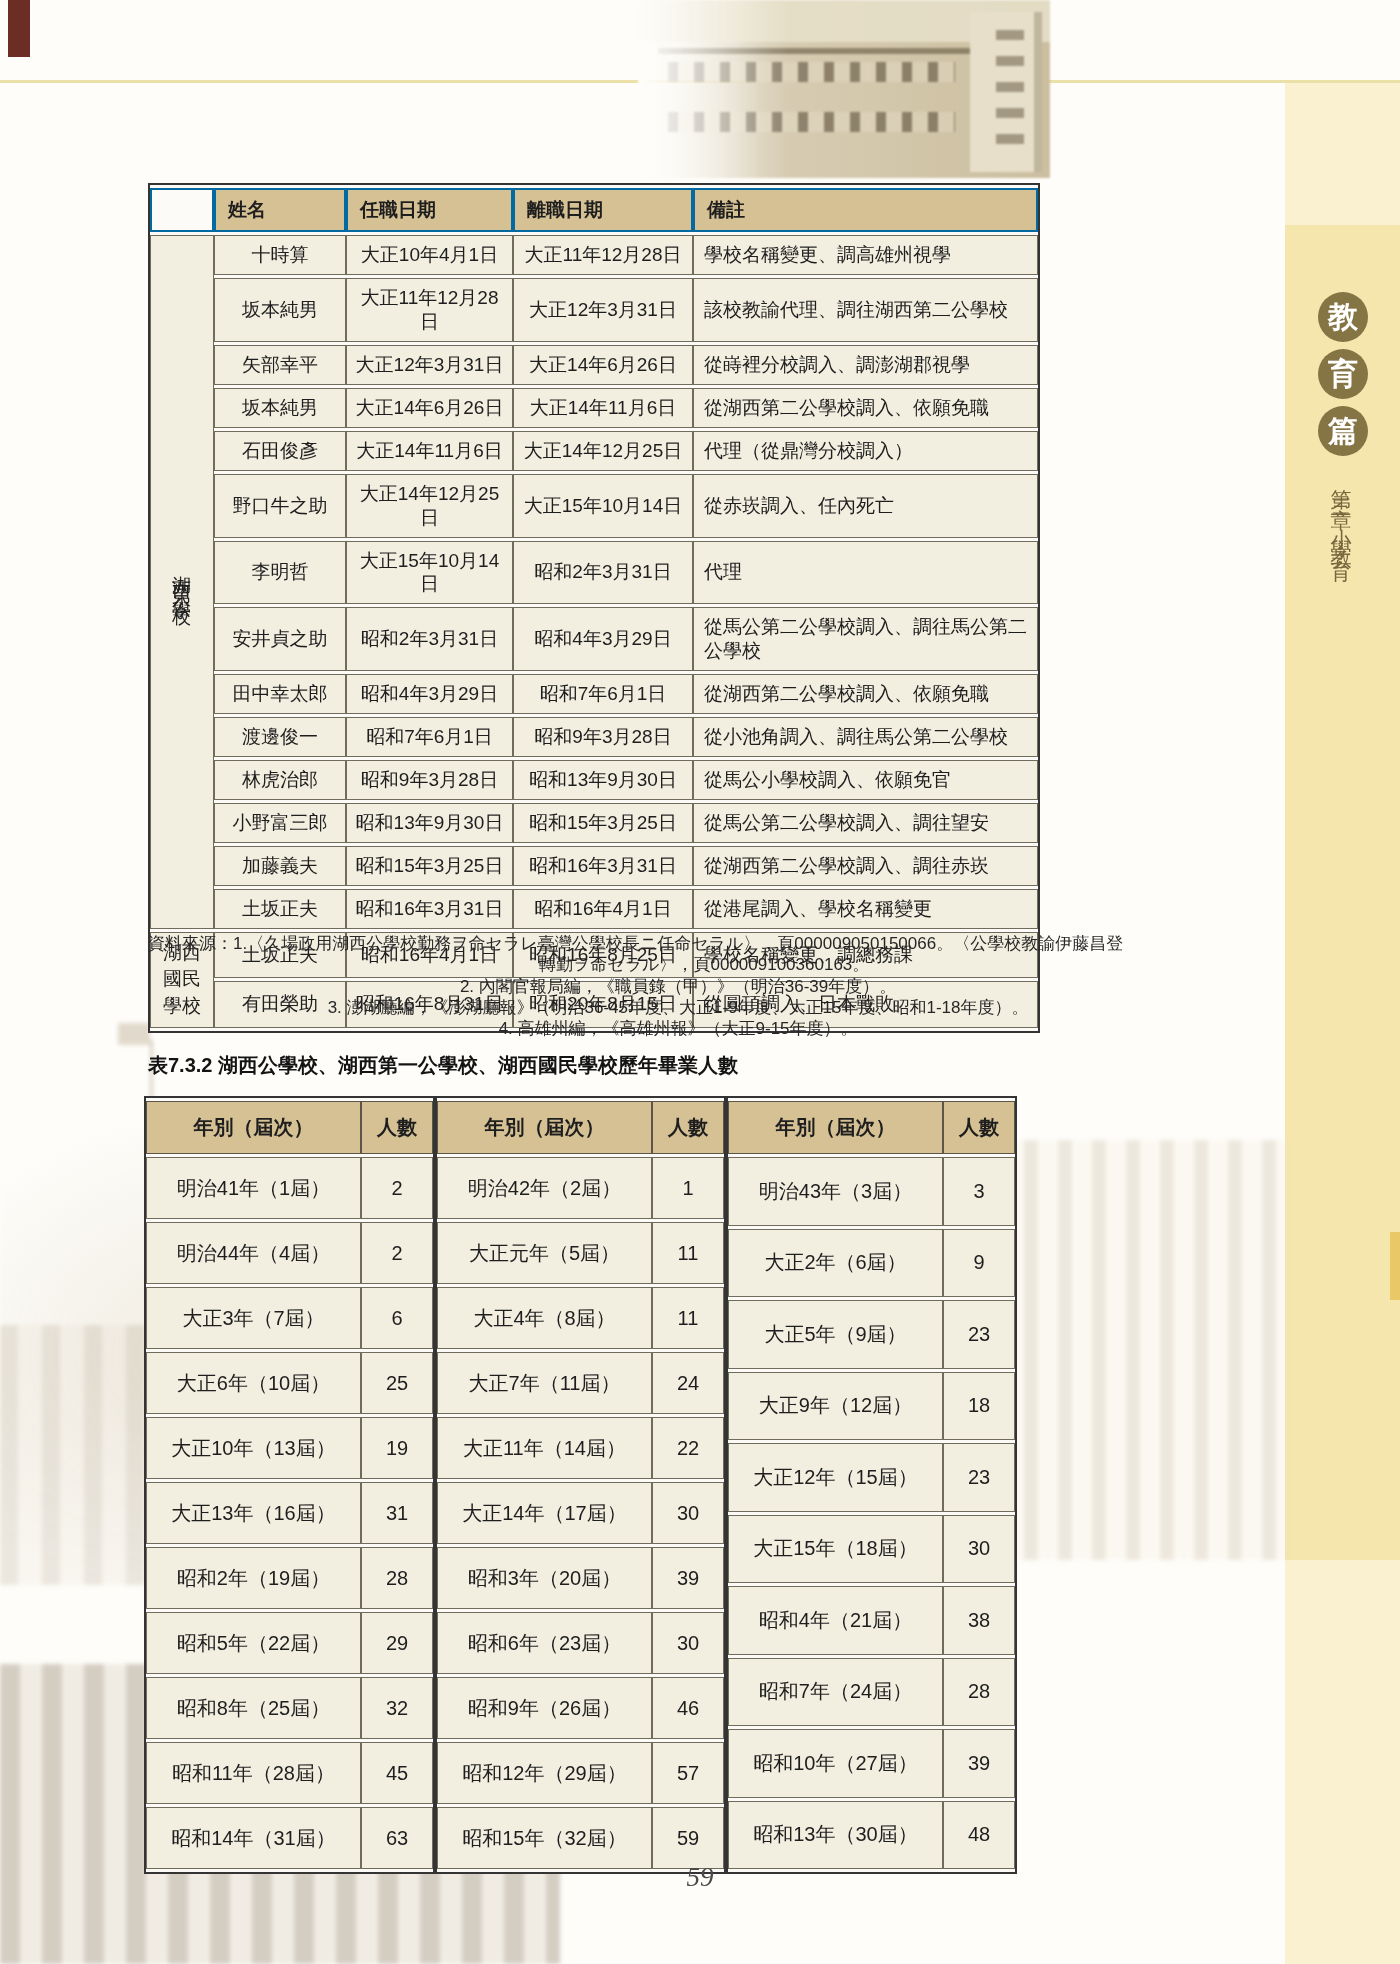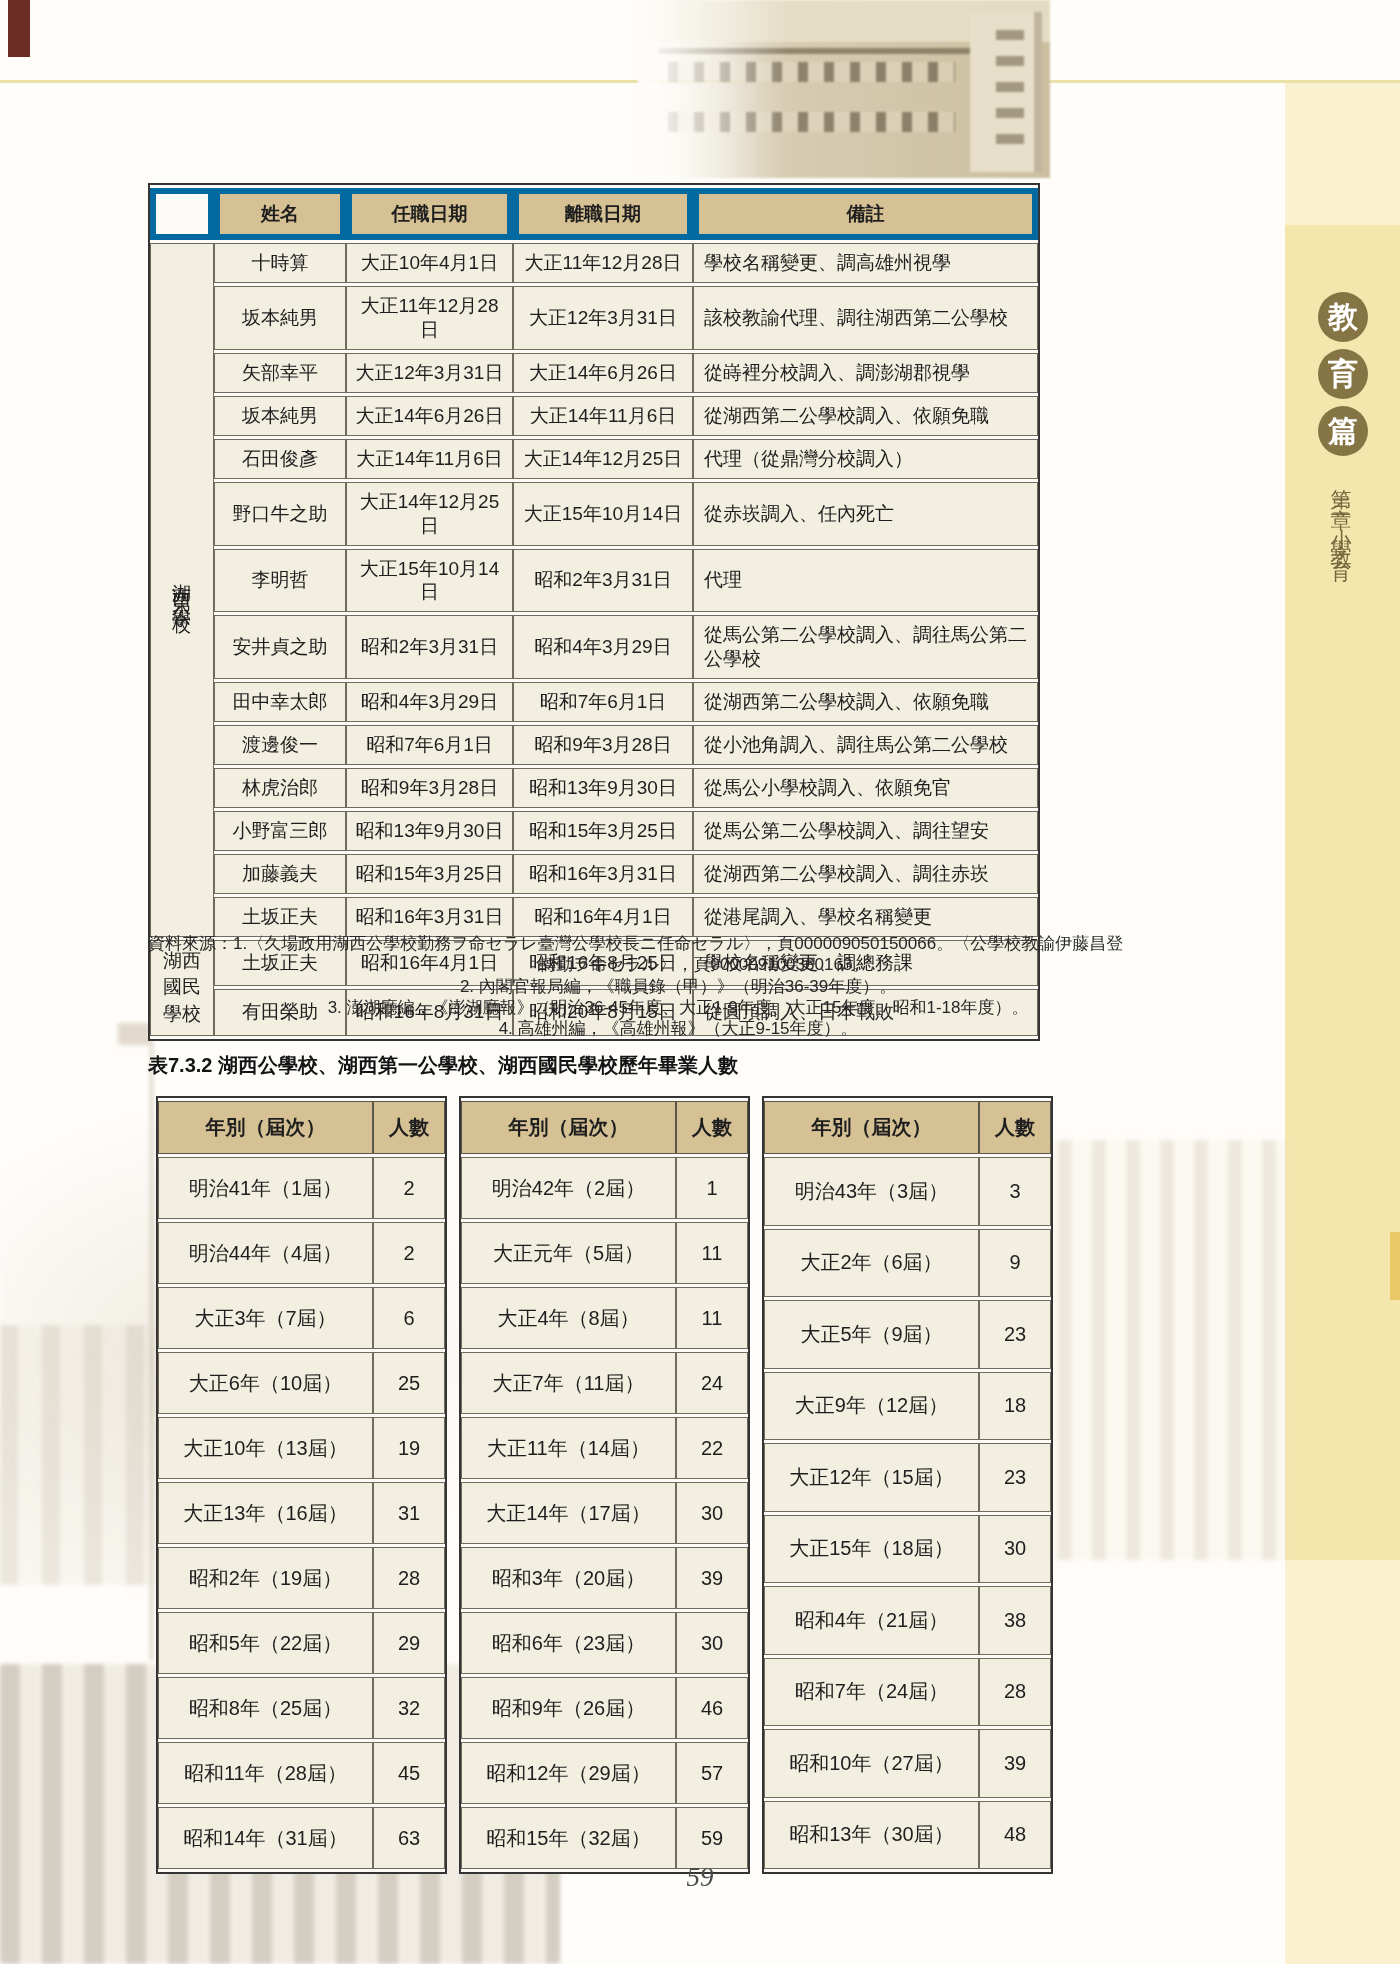--- a/index.html
+++ b/index.html
@@ -33,37 +33,37 @@
   .photo-bottom{position:absolute;left:0;top:985px;width:560px;height:979px;filter:blur(2px);}
   .photo-bottom .blot1{position:absolute;left:0;top:120px;width:520px;height:500px;background:radial-gradient(ellipse at 40% 50%,rgba(190,175,140,.22),rgba(190,175,140,0) 70%);}
   .photo-bottom .pole{position:absolute;left:150px;top:55px;width:3px;height:620px;background:rgba(150,130,95,.35);}
   .photo-bottom .flag{position:absolute;left:118px;top:38px;width:32px;height:22px;background:rgba(160,140,100,.3);}
   .photo-bottom .bldg{position:absolute;left:0;top:340px;width:300px;height:260px;background:repeating-linear-gradient(90deg,rgba(150,132,98,.18) 0 18px,rgba(210,198,170,.12) 18px 42px);}
   .photo-bottom .crowd{position:absolute;left:0;bottom:0;width:100%;height:300px;background:repeating-linear-gradient(90deg,rgba(115,98,68,.30) 0 20px,rgba(170,152,115,.16) 20px 42px);}
   .photo-mid-right{position:absolute;left:990px;top:1140px;width:300px;height:420px;filter:blur(2px);background:repeating-linear-gradient(90deg,rgba(180,160,120,.22) 0 14px,rgba(235,225,200,.15) 14px 34px);}
 
   
   .teacher-table{position:absolute;left:148px;top:183px;width:888px;border-collapse:separate;border-spacing:0 3px;background:#fcfbf7;border:2px solid #343434;table-layout:fixed;font-size:19px;color:#1e1e1e;}
-  .teacher-table th{background:#d5c194;border:6px solid #0369a1;font-weight:bold;padding:7px 12px;text-align:center;}
+  .teacher-table th{background:#d5c194;border:2px solid #0369a1;font-weight:bold;padding:7px 12px;text-align:left;}
   .teacher-table th.group-h{background:#fcfbf7;}
   .teacher-table td{background:#f2eee0;border:1px solid #716b5c;padding:7px 6px;text-align:center;line-height:1.26;vertical-align:middle;}
   .teacher-table td.note-cell{text-align:left;padding-left:10px;}
   .group-cell{background:#f2eee0;}
   .vtext{writing-mode:vertical-rl;text-orientation:upright;letter-spacing:5px;display:inline-block;line-height:1;}
   .htext{display:inline-block;word-break:break-all;line-height:1.4;}
 
   
   .source-note{position:absolute;left:148px;top:933px;width:970px;display:flex;font-size:17px;color:#262626;line-height:1.25;text-align:center;}
   .source-label{flex:none;white-space:nowrap;}
   .src-line{white-space:nowrap;}
   .src-line.indent{padding-left:52px;}
 
   
   .grad-title{position:absolute;left:148px;top:1052px;font-size:20px;font-weight:bold;color:#141414;}
-  .grad-tables{position:absolute;left:156px;top:1096px;display:flex;gap:12px;border-radius:9px;}
+  .grad-tables{position:absolute;left:144px;top:1096px;display:flex;border-radius:9px;}
   .grad-table{border-collapse:separate;border-spacing:0 3px;background:#fcfbf7;border:2px solid #343434;table-layout:fixed;font-size:20px;color:#1e1e1e;}
   .grad-table th{background:#d5c194;border:1px solid #5c5648;font-weight:bold;padding:12px 4px;text-align:center;}
   .grad-table td{background:#f2eee0;border:1px solid #716b5c;height:60px;padding:0 4px;text-align:center;vertical-align:middle;}
   .grad-table .year-h,.grad-table .year-cell{width:205px;}
   .grad-table .count-h,.grad-table .count-cell{width:62px;}
 
   .page-number{position:absolute;left:0;top:1862px;width:1400px;text-align:center;font-family:"Liberation Serif",serif;font-style:italic;font-size:27px;color:#4a4a4a;}
 </style>
 </head>
 <body>

